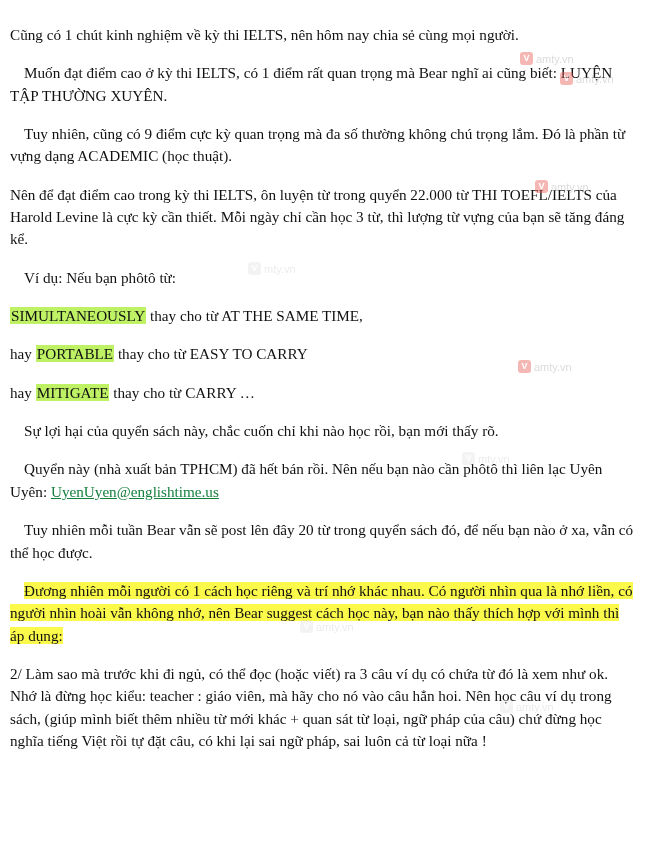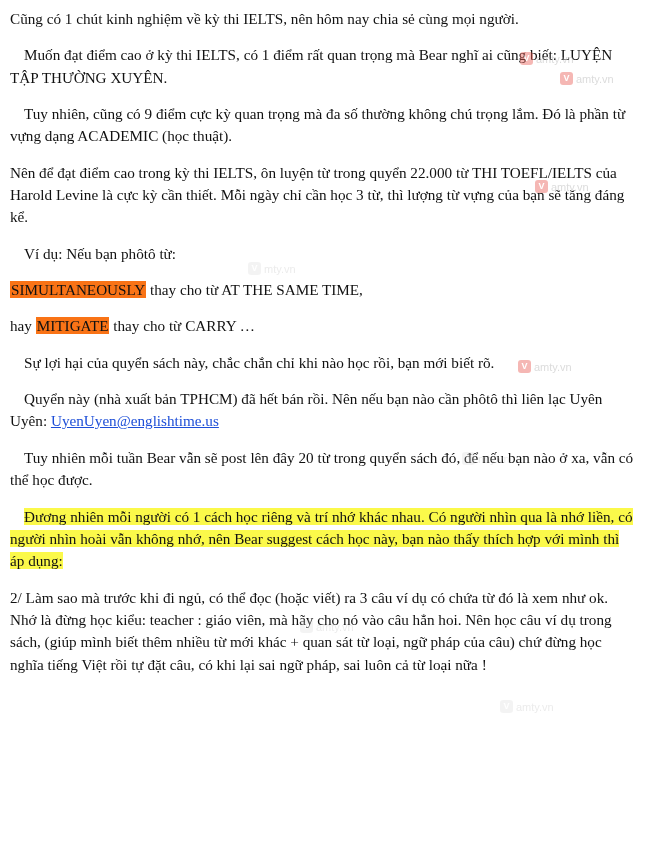--- a/index.html
+++ b/index.html
@@ -17,34 +17,34 @@
   }
   #page {
     position: relative;
     width: 650px;
     height: 860px;
     padding: 8px 14px 0 10px;
     box-sizing: border-box;
     z-index: 2;
   }
   p {
-    margin: 0 0 14px 0;
+    margin: 16px 0 14px 0;
     font-size: 15.2px;
     line-height: 1.47;
     text-align: left;
   }
   p.indent {
     text-indent: 14px;
   }
   .hl {
-    background: #f97316;
+    background: #bef264;
     padding: 0 1px;
   }
   .link {
-    color: #1d4ed8;
+    color: #15803d;
     text-decoration: underline;
   }
   .block-hl {
     background: #fbf94a;
     box-decoration-break: clone;
     -webkit-box-decoration-break: clone;
   }
   
   .wm {
     position: absolute;
@@ -82,22 +82,23 @@
 </head>
 <body>
 
 <div id="page">
     <p><span>Cũng có 1 chút kinh nghiệm về kỳ thi IELTS, nên hôm nay chia sẻ cùng mọi người.</span></p>
     <p class="indent"><span>Muốn đạt điểm cao ở kỳ thi IELTS, có 1 điểm rất quan trọng mà Bear nghĩ ai cũng biết: LUYỆN TẬP THƯỜNG XUYÊN.</span></p>
     <p class="indent"><span>Tuy nhiên, cũng có 9 điểm cực kỳ quan trọng mà đa số thường không chú trọng lắm. Đó là phần từ vựng dạng ACADEMIC (học thuật).</span></p>
     <p><span>Nên để đạt điểm cao trong kỳ thi IELTS, ôn luyện từ trong quyển 22.000 từ THI TOEFL/IELTS của Harold Levine là cực kỳ cần thiết. Mỗi ngày chỉ cần học 3 từ, thì lượng từ vựng của bạn sẽ tăng đáng kể.</span></p>
     <p class="indent"><span>Ví dụ: Nếu bạn phôtô từ:</span></p>
     <p><span class="hl">SIMULTANEOUSLY</span><span> thay cho từ AT THE SAME TIME,</span></p>
+    <p><span>hay </span><span class="hl">PORTABLE</span><span> thay cho từ EASY TO CARRY</span></p>
     <p><span>hay </span><span class="hl">MITIGATE</span><span> thay cho từ CARRY …</span></p>
-    <p class="indent"><span>Sự lợi hại của quyển sách này, chắc chắn chỉ khi nào học rồi, bạn mới biết rõ.</span></p>
+    <p class="indent"><span>Sự lợi hại của quyển sách này, chắc cuốn chỉ khi nào học rồi, bạn mới thấy rõ.</span></p>
     <p class="indent"><span>Quyển này (nhà xuất bản TPHCM) đã hết bán rồi. Nên nếu bạn nào cần phôtô thì liên lạc Uyên Uyên: </span><span class="link">UyenUyen@englishtime.us</span></p>
     <p class="indent"><span>Tuy nhiên mỗi tuần Bear vẫn sẽ post lên đây 20 từ trong quyển sách đó, để nếu bạn nào ở xa, vẫn có thể học được.</span></p>
     <p class="indent"><span class="block-hl"><span>Đương nhiên mỗi người có 1 cách học riêng và trí nhớ khác nhau. Có người nhìn qua là nhớ liền, có người nhìn hoài vẫn không nhớ, nên Bear suggest cách học này, bạn nào thấy thích hợp với mình thì áp dụng:</span></span></p>
     <p><span>2/ Làm sao mà trước khi đi ngủ, có thể đọc (hoặc viết) ra 3 câu ví dụ có chứa từ đó là xem như ok. Nhớ là đừng học kiểu: teacher : giáo viên, mà hãy cho nó vào câu hẳn hoi. Nên học câu ví dụ trong sách, (giúp mình biết thêm nhiều từ mới khác + quan sát từ loại, ngữ pháp của câu) chứ đừng học nghĩa tiếng Việt rồi tự đặt câu, có khi lại sai ngữ pháp, sai luôn cả từ loại nữa !</span></p>
   </div>
 
 <div class="wm" style="left: 520px; top: 52px;">
     <span class="wm-mark">V</span>
     <span>amty.vn</span>
   </div>

